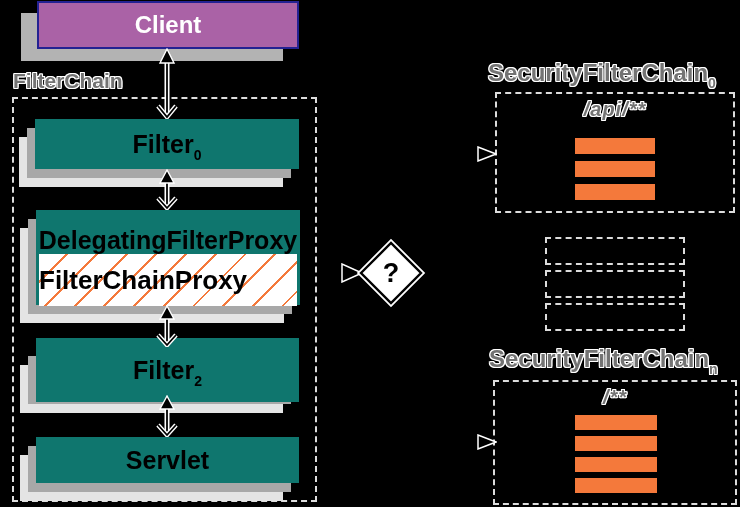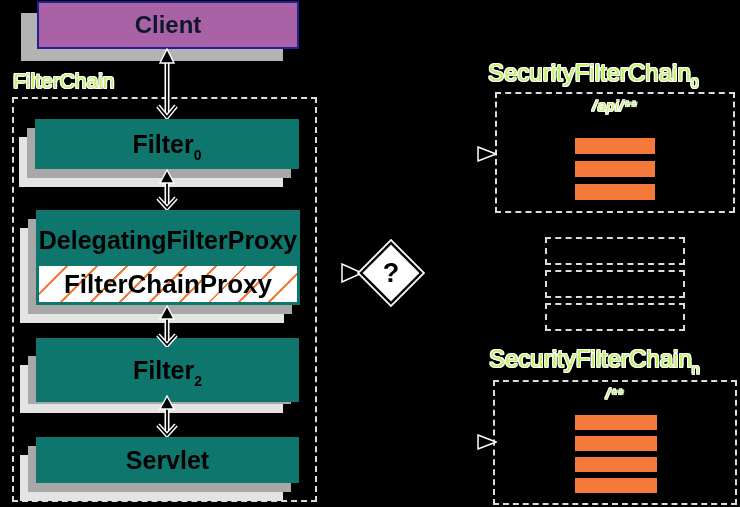--- a/index.html
+++ b/index.html
@@ -14,52 +14,52 @@
   .sh-mid{background:#a8a8a8;}
   .sh-client{background:#b3b3b3;}
   
   .obox{
     position:absolute;background:#0f766e;color:#000;
     display:flex;align-items:center;justify-content:center;
     font-weight:bold;font-size:25px;
   }
   #client-box{
     position:absolute;left:37px;top:1px;width:258px;height:44px;
-    background:#aa62a6;border:2px solid #232192;color:#0f172a;
+    background:#aa62a6;border:2px solid #232192;color:#ffffff;
     display:flex;align-items:center;justify-content:center;
     font-weight:bold;font-size:24px;
   }
   sub.idx{font-size:14px;vertical-align:-7px;line-height:0;}
   
   .dashed{position:absolute;border:2px dashed #dcdcdc;box-sizing:border-box;}
   #filterchain-border{left:12px;top:97px;width:305px;height:405px;}
   #sfc0-box{left:495px;top:92px;width:240px;height:121px;}
   #sfcn-box{left:493px;top:380px;width:244px;height:125px;}
   
   .outlined{
-    color:#bef264;font-weight:normal;
+    color:#737373;font-weight:bold;
     text-shadow:-1px -1px 0 #fff,1px -1px 0 #fff,-1px 1px 0 #fff,1px 1px 0 #fff,
                 -1px 0 0 #fff,1px 0 0 #fff,0 -1px 0 #fff,0 1px 0 #fff;
   }
   #filterchain-title{left:13px;top:69px;font-size:21px;}
   .sfc-title{font-size:24px;white-space:nowrap;}
   #sfc0-title{left:488px;top:59px;}
   #sfcn-title{left:489px;top:345px;}
   .pattern{
     position:absolute;left:0;right:0;top:4px;text-align:center;
-    font-size:14px;font-style:italic;letter-spacing:1px;
+    font-size:20px;font-style:italic;letter-spacing:1px;
   }
   
   #dfp-box{left:36px;top:210px;width:264px;height:95px;flex-direction:column;justify-content:flex-start;}
   #dfp-label{height:60px;display:flex;align-items:center;}
   #fcp-box{
-    position:absolute;left:3px;right:3px;top:56px;height:36px;
+    position:absolute;left:3px;right:3px;top:44px;height:52px;
     background:#fff;
     background-image:repeating-linear-gradient(135deg,transparent 0,transparent 19px,#f4793b 19px,#f4793b 21px);
-    display:flex;align-items:center;justify-content:center;
+    display:flex;align-items:center;justify-content:flex-start;
     font-weight:bold;font-size:26px;color:#000;
   }
   
   .bars{position:absolute;display:flex;flex-direction:column;}
   #sfc0-bars{left:575px;top:138px;width:80px;gap:7px;}
   #sfc0-bars .bar{height:16px;background:#f4793b;}
   #sfcn-bars{left:575px;top:415px;width:82px;gap:6px;}
   #sfcn-bars .bar{height:15px;background:#f4793b;}
   #ellipsis-stack{left:545px;top:237px;width:140px;display:flex;flex-direction:column;gap:5px;}
   #ellipsis-stack .dash-rect{height:28px;border:2px dashed #dcdcdc;box-sizing:border-box;}

